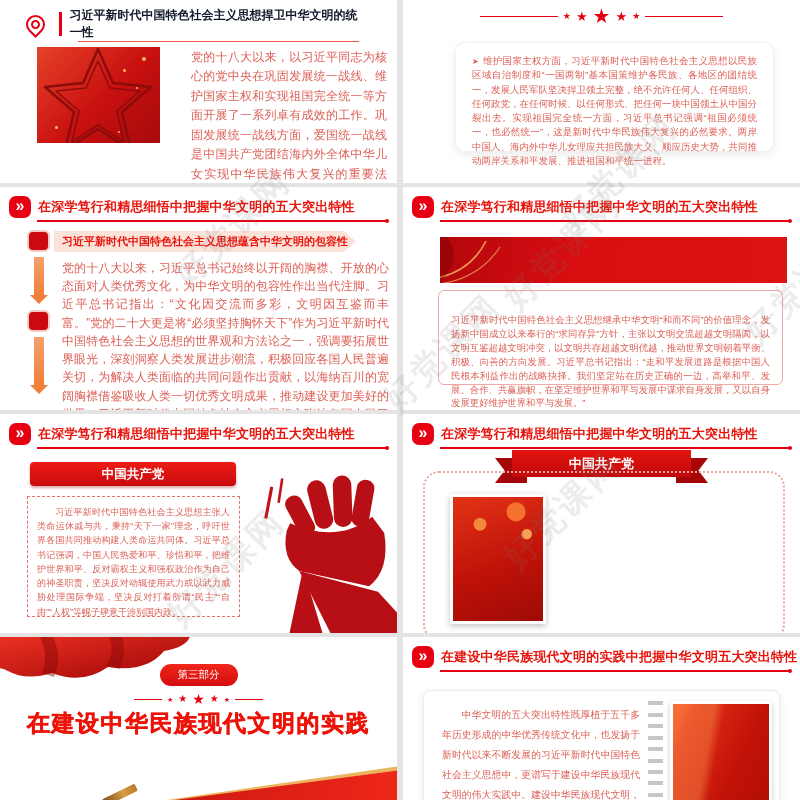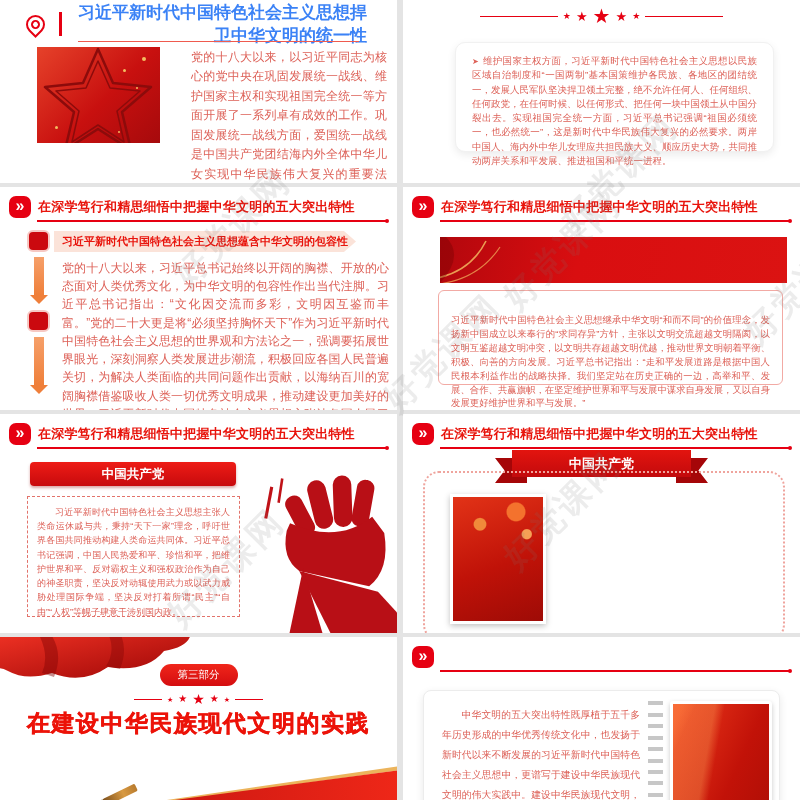--- a/index.html
+++ b/index.html
@@ -23,21 +23,21 @@
         font-size:16px;line-height:20px;text-align:center;flex:none;}
   .htitle{color:#e8140c;font-weight:bold;font-size:13px;white-space:nowrap;letter-spacing:0.2px;}
   .hline{position:absolute;left:37px;right:10px;top:33px;height:1.5px;background:#e60012;}
   .hline::after{content:'';position:absolute;right:-2px;top:-1.2px;width:4px;height:4px;border-radius:50%;background:#e60012;}
 
   
   .s1hdr{position:absolute;left:22px;top:9px;right:30px;height:30px;display:flex;align-items:center;}
   .pin{width:15px;height:15px;border:2.5px solid #e60012;border-radius:50% 50% 50% 0;transform:rotate(-45deg);position:relative;flex:none;margin:0 4px;}
   .pin::after{content:'';position:absolute;inset:3px;border:2px solid #e60012;border-radius:50%;}
   .vbar{width:2.5px;height:24px;background:#e60012;margin:0 8px 0 10px;flex:none;}
-  .s1title{flex:1;text-align:right;color:#3b82f6;font-weight:bold;font-size:17px;}
+  .s1title{flex:1;text-align:left;color:#0f172a;font-weight:bold;font-size:12px;}
   .s1line{position:absolute;left:78px;right:38px;top:41px;height:1px;background:#ef5a4e;}
   .s1img{position:absolute;left:37px;top:47px;width:123px;height:96px;background:linear-gradient(135deg,#e6422a 0%,#c8100f 55%,#a60a0c 100%);}
   .s1img svg{position:absolute;left:0;top:0;}
   .spark{position:absolute;border-radius:50%;background:#f2bd60;}
   .sp1{width:4px;height:4px;right:14px;top:10px;}
   .sp2{width:3px;height:3px;right:34px;top:22px;}
   .sp3{width:2px;height:2px;right:22px;top:40px;}
   .sp4{width:3px;height:3px;left:18px;bottom:14px;}
   .sp5{width:2px;height:2px;right:40px;bottom:10px;}
   .s1txt{position:absolute;left:170px;top:48px;width:196px;font-size:12px;line-height:1.62;margin-left:21px;}
@@ -275,20 +275,21 @@
     </div>
     <div class="s7t s7t1">在建设中华民族现代文明的实践</div>
     <div class="rb2"></div>
     <div class="rb1"></div>
     <div class="pen"></div>
   </div>
 
   <div class="slide s8">
     <div class="hdr">
       <div class="chev"><span>»</span></div>
+      <div class="htitle">在建设中华民族现代文明的实践中把握中华文明五大突出特性</div>
     </div>
     <div class="hline"></div>
     <div class="card">
       <div class="s8txt btxt">中华文明的五大突出特性既厚植于五千多年历史形成的中华优秀传统文化中，也发扬于新时代以来不断发展的习近平新时代中国特色社会主义思想中，更谱写于建设中华民族现代文明的伟大实践中。建设中华民族现代文明，意味着中华文化由传统形态向现代形态的蜕变，由中华优秀传统文化塑造的中华文明五大突出</div>
       <div class="rings"></div>
       <div class="s8img">
           <div class="silk"></div>
         </div>
     </div>
   </div>

